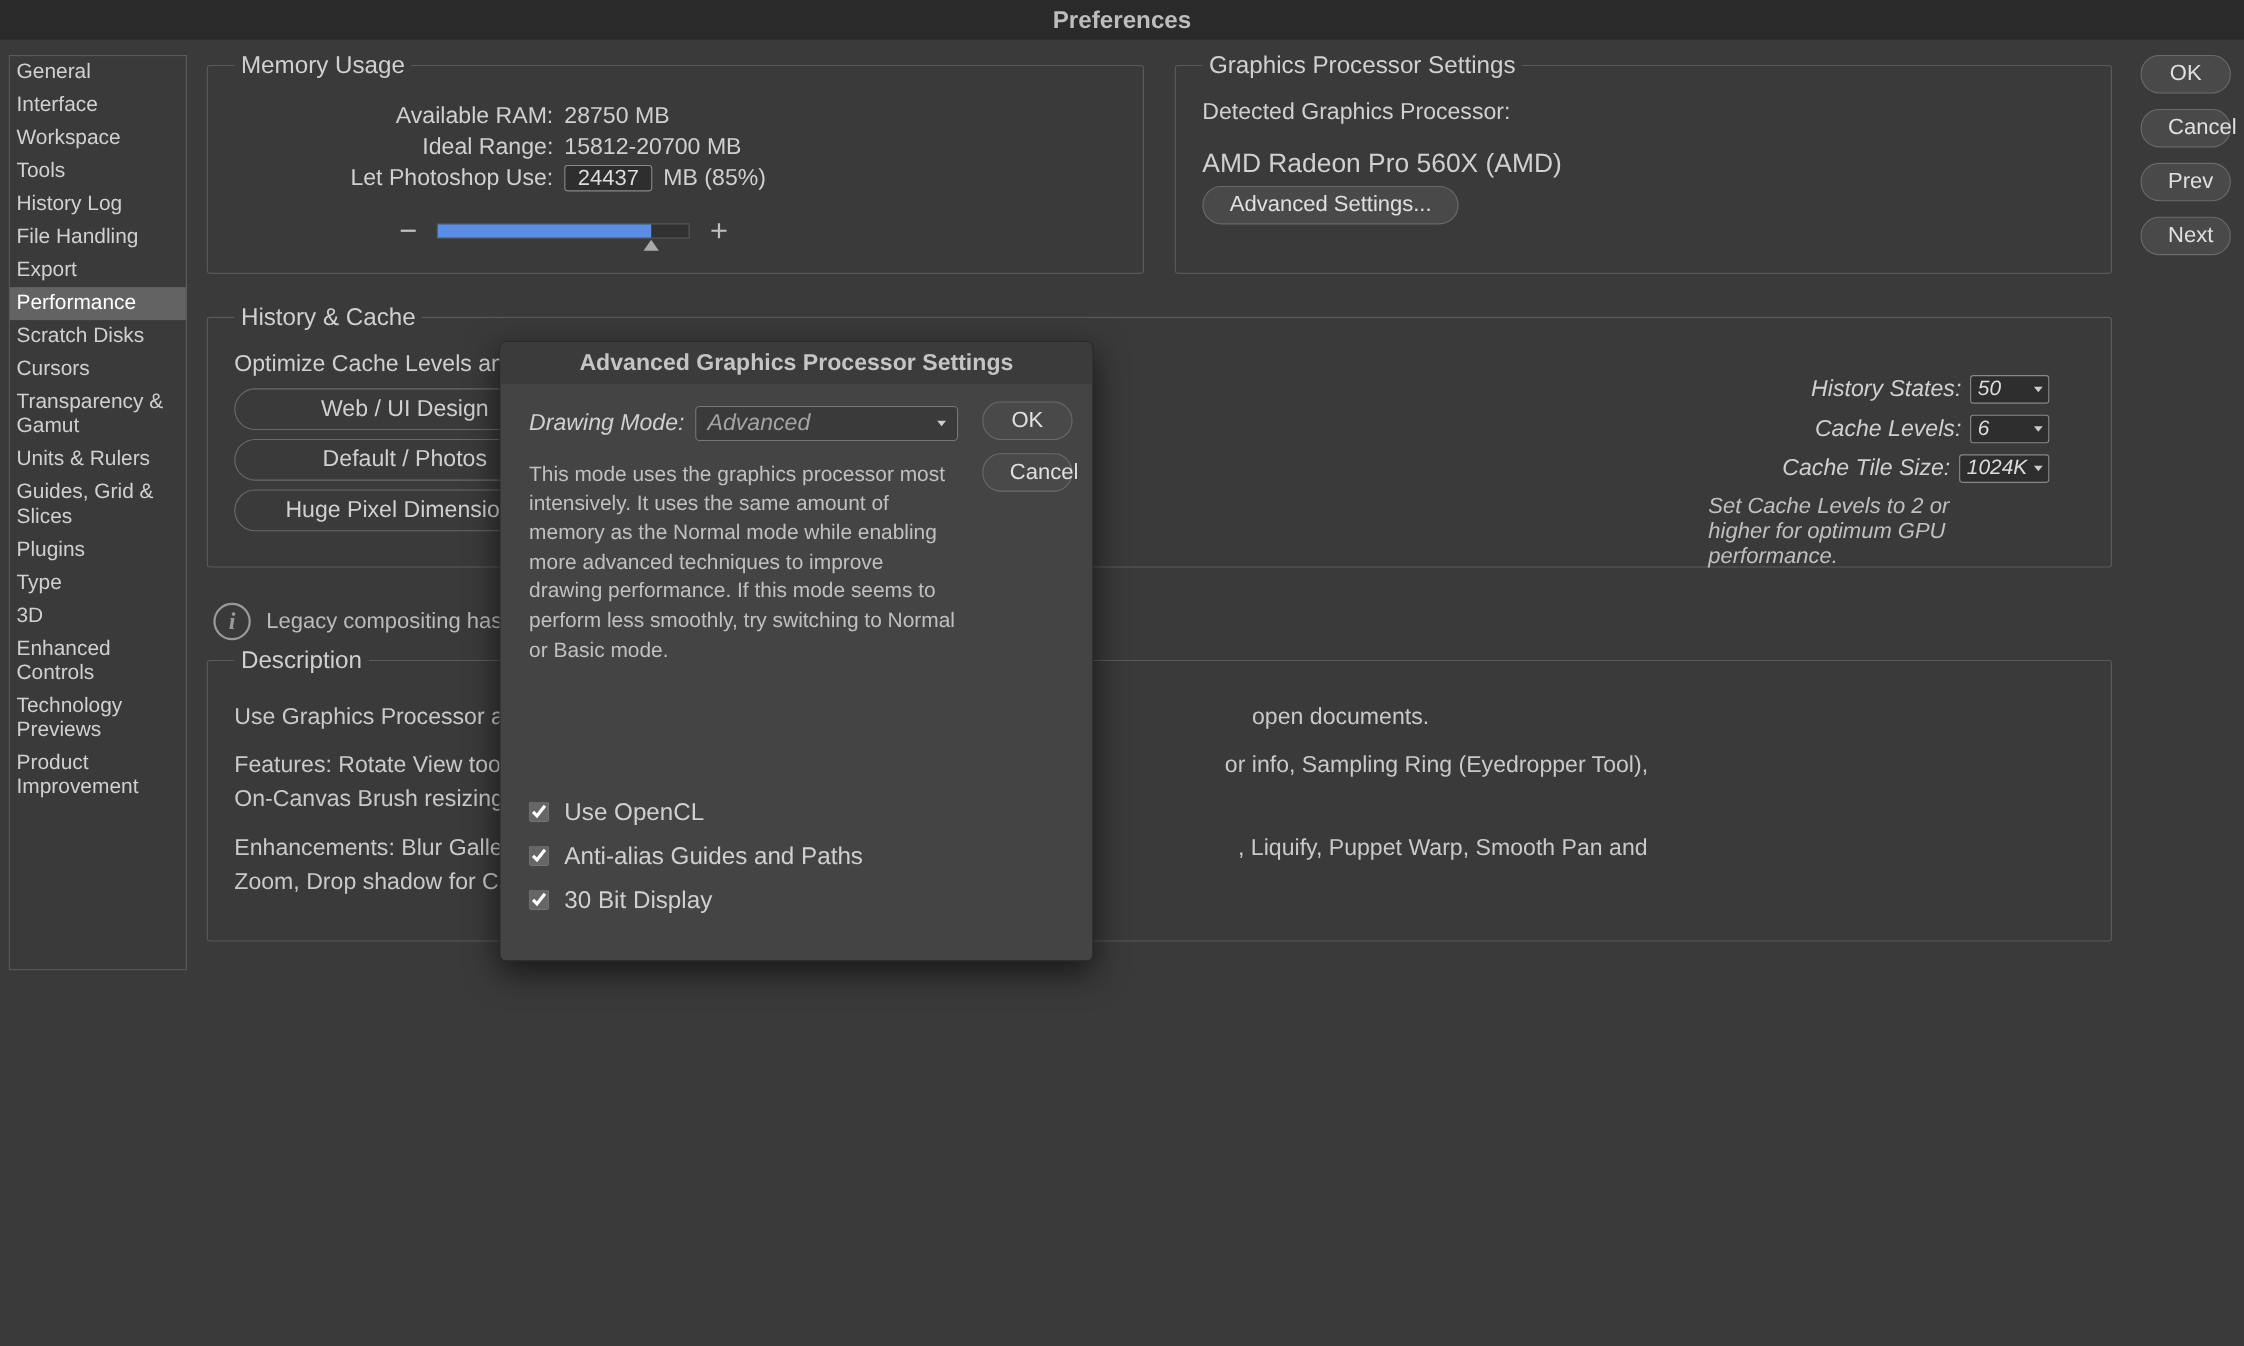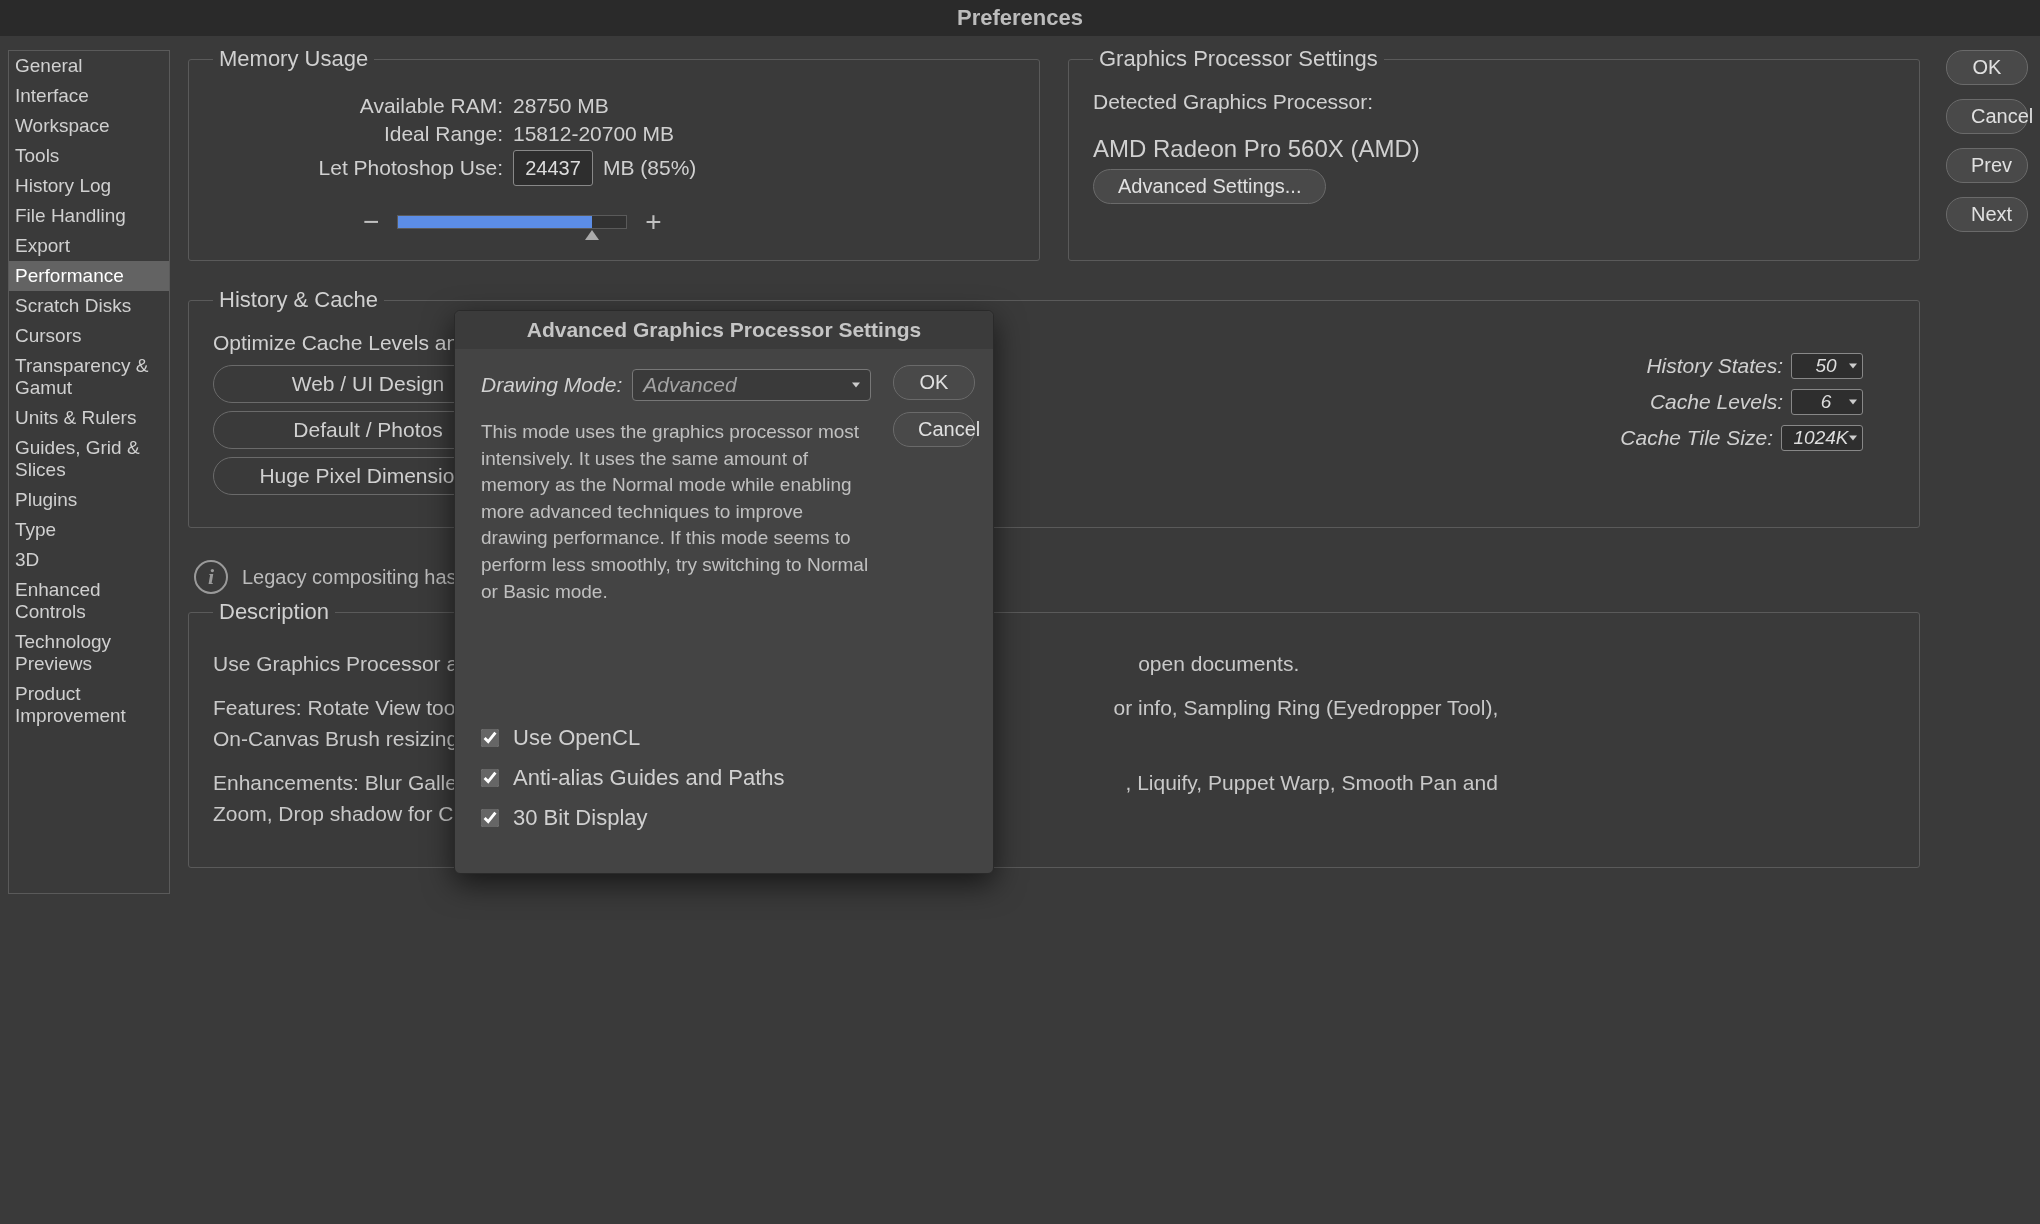--- a/index.html
+++ b/index.html
@@ -7,36 +7,36 @@
     .titlebar { height:36px; background:#2a2a2a; text-align:center; line-height:36px; font-size:22px; font-weight:600; color:#bcbcbc; }
     .layout { display:flex; }
     .sidebar { width:162px; margin:14px 0 0 8px; border:1px solid #5a5a5a; background:#3a3a3a; }
     .side-item { padding:4px 6px; font-size:19px; color:#d0d0d0; cursor:default; }
     .side-item.selected { background:#636363; color:#fff; }
     .main { flex:1; position:relative; padding:10px 120px 0 18px; }
     fieldset.panel { border:1px solid #5a5a5a; border-radius:3px; margin-bottom:26px; padding:18px 24px 24px 24px; position:relative; }
     legend { font-size:22px; color:#d0d0d0; padding:0 6px; }
     .row { display:flex; align-items:center; margin:4px 0; font-size:21px; color:#d0d0d0; }
     .lbl-right { text-align:right; flex:0 0 290px; margin-right:10px; }
-    .mem-input { width:80px; height:36px; background:#2e2e2e; border:1px solid #888; border-radius:3px; color:#ddd; font-size:20px; text-align:center; }
+    .mem-input { width:80px; height:24px; background:#2e2e2e; border:1px solid #888; border-radius:3px; color:#ddd; font-size:20px; text-align:center; }
     .slider-row { display:flex; align-items:center; gap:18px; margin-top:22px; padding-left:150px; }
     .minus, .plus { font-size:28px; color:#c0c0c0; line-height:1; }
     .slider-track { width:230px; height:14px; background:#323232; border:1px solid #5a5a5a; position:relative; }
     .slider-fill { position:absolute; left:0; top:0; bottom:0; width:85%; background:#5c8de6; }
     .slider-marker { position:absolute; left:82%; top:14px; width:0; height:0; border-left:7px solid transparent; border-right:7px solid transparent; border-bottom:10px solid #aaa; }
     .two-col { display:flex; gap:28px; }
     .two-col > fieldset { flex:1; }
     .chk-row { display:flex; align-items:center; gap:14px; font-size:22px; margin:14px 0; }
     input[type=checkbox]{ width:18px; height:18px; accent-color:#666; }
     .btn { background:#494949; border:1px solid #6a6a6a; border-radius:17px; color:#e0e0e0; font-size:20px; padding:5px 24px; cursor:pointer; }
     .btn.pill { border-radius:20px; }
     .group-btn { display:block; width:310px; text-align:center; border:1px solid #6a6a6a; border-radius:20px; padding:6px 0; margin:8px 0; font-size:21px; cursor:pointer; }
     .cache-grid { position:absolute; right:56px; top:30px; width:310px;font-style:italic; }
     .cache-row { display:flex; align-items:center; justify-content:flex-end; gap:8px; margin:10px 0; font-size:21px; }
-    .sel { background:#2e2e2e; border:1px solid #888; border-radius:3px; color:#ddd; font-size:19px; padding:1px 8px 1px 6px; position:relative; min-width:72px;text-align:center; }
+    .sel { background:#2e2e2e; border:1px solid #888; border-radius:3px; color:#ddd; font-size:19px; padding:1px 8px 1px 6px; position:relative; min-width:72px; }
     .sel::after { content:""; position:absolute; right:5px; top:50%; transform:translateY(-50%); border-left:4px solid transparent; border-right:4px solid transparent; border-top:5px solid #ccc; }
     .info-note { display:flex; align-items:center; gap:14px; font-size:20px; color:#bbb; padding:6px 0 0 6px; }
     .info-icon { width:34px; height:34px; border:2px solid #9a9a9a; border-radius:50%; display:flex; align-items:center; justify-content:center; font-size:22px; font-style:italic; font-weight:bold; color:#9a9a9a; font-family:Georgia,serif; }
     .desc-text { font-size:21px; color:#c9c9c9; line-height:1.45; margin:6px 0 14px 0; }
     .right-buttons { position:absolute; right:12px; top:50px; display:flex; flex-direction:column; gap:14px; }
     .right-buttons .btn { width:82px; text-align:center; }
     
     .modal { position:absolute; left:454px; top:310px; width:540px; background:#444; border:1px solid #2a2a2a; border-radius:6px; box-shadow:0 10px 30px rgba(0,0,0,.6); z-index:50; }
     .modal-title { text-align:center; font-size:21px; font-weight:600; color:#c5c5c5; background:#3b3b3b; padding:7px 0; border-radius:6px 6px 0 0; }
     .modal-body { padding:20px 26px 28px 26px; position:relative; }
@@ -125,20 +125,21 @@
           <div class="sel">50</div>
         </div>
         <div class="cache-row">
           <span>Cache Levels:</span>
           <div class="sel">6</div>
         </div>
         <div class="cache-row">
           <span>Cache Tile Size:</span>
           <div class="sel" style="min-width:82px">1024K</div>
         </div>
+        <div class="hint">Set Cache Levels to 2 or higher for optimum GPU performance.</div>
       </div>
     </fieldset>
 
     <div class="info-note">
       <div class="info-icon">i</div>
       <span>Legacy compositing has been re</span>
     </div>
 
     <fieldset class="panel" style="margin-top:5px">
       <legend>Description</legend>

